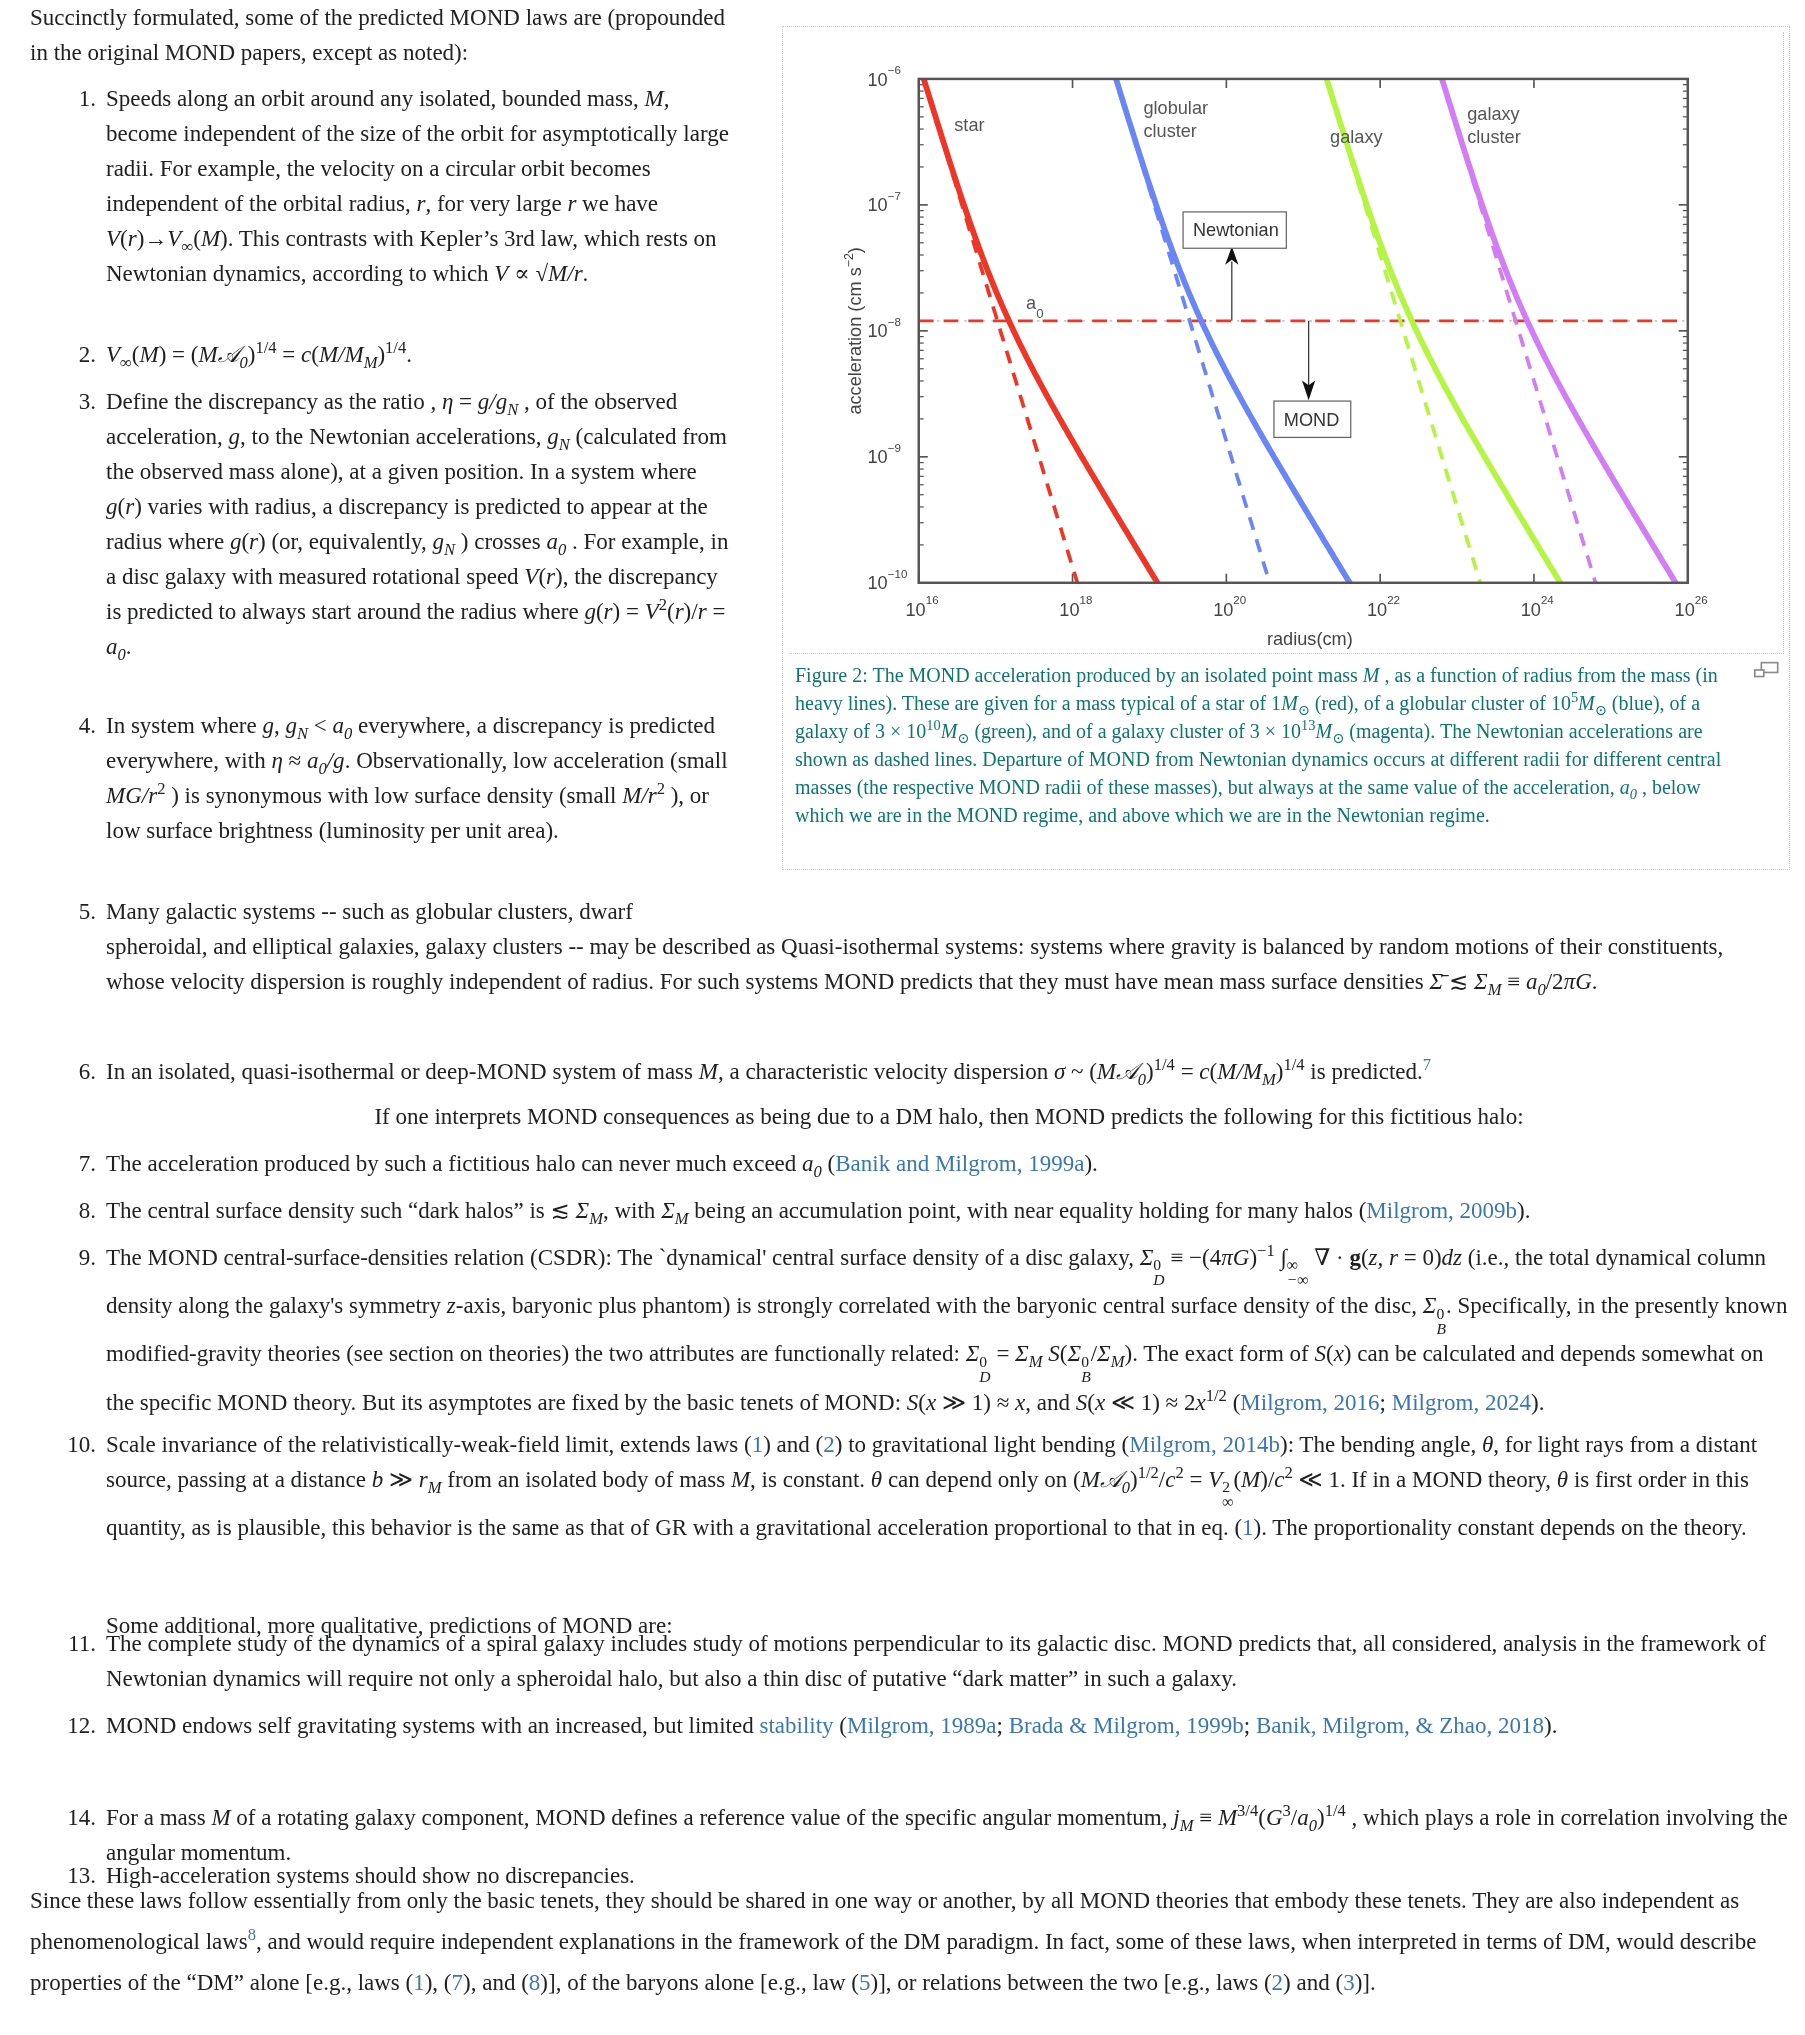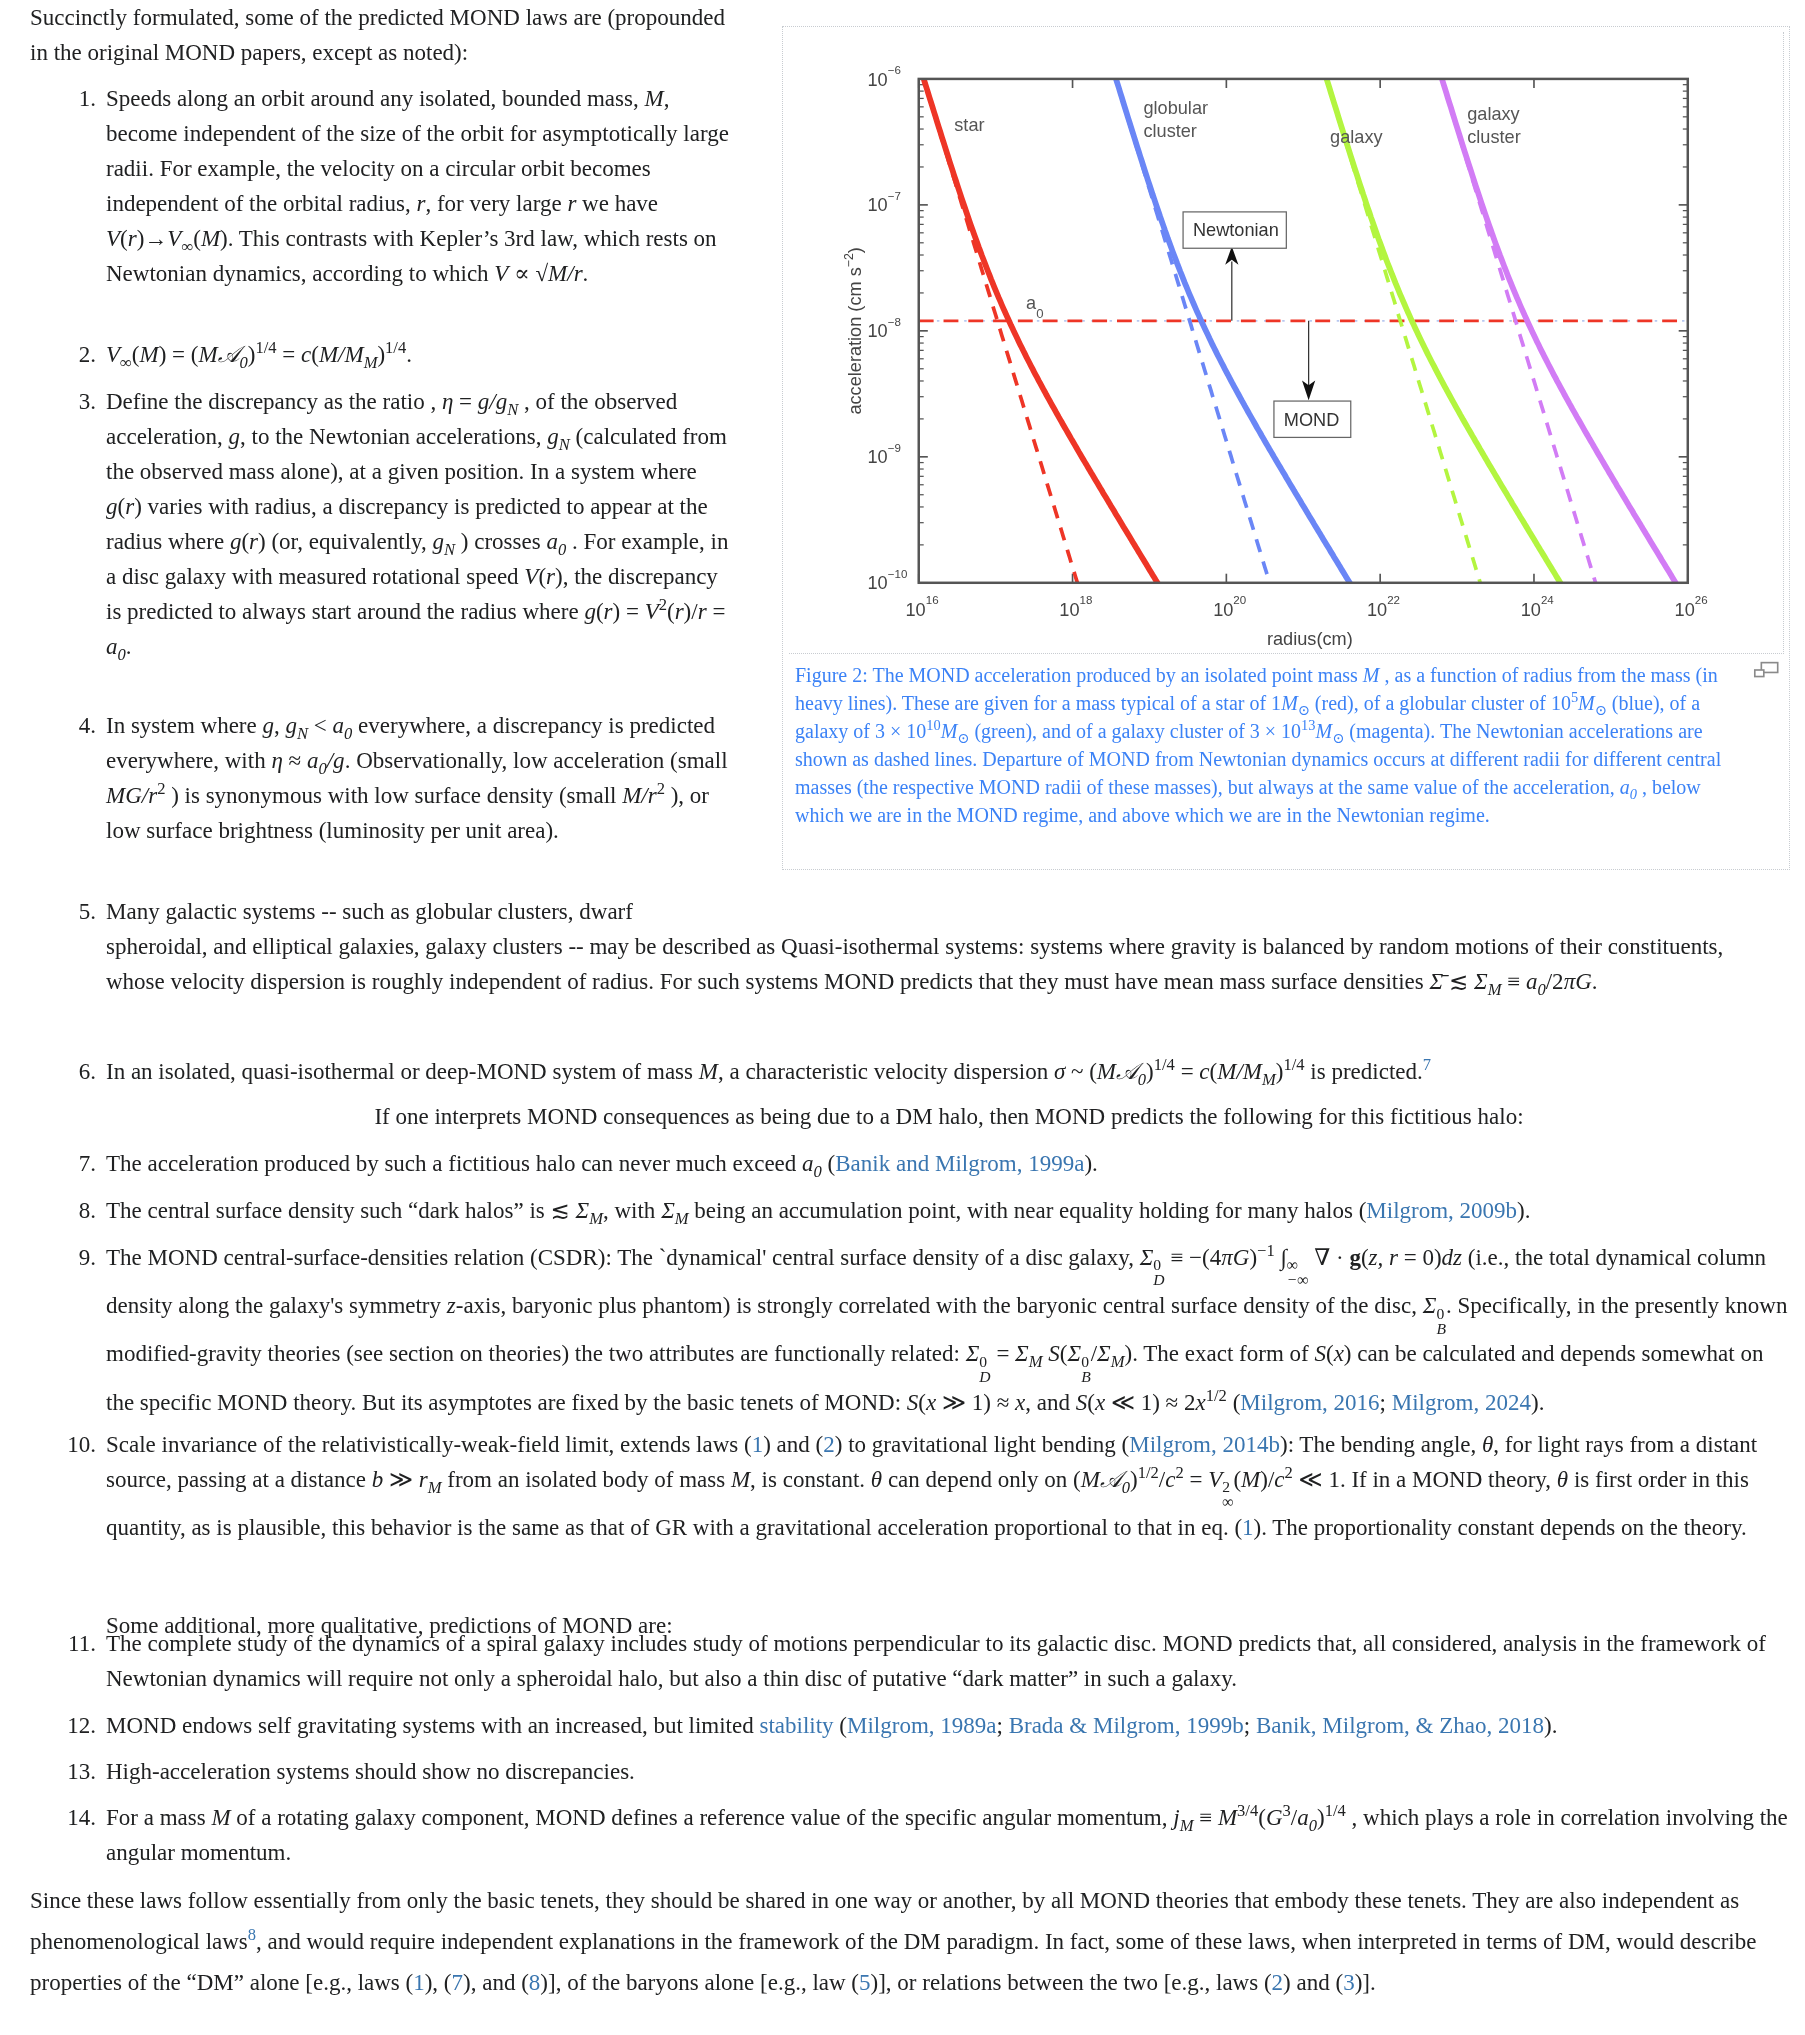--- a/index.html
+++ b/index.html
@@ -13,21 +13,21 @@
   .item { position: absolute; left: 106px; }
   .marker { position: absolute; width: 50px; text-align: right; }
   .m { font-style: italic; }
   .sub { font-size: 0.72em; vertical-align: -0.35em; line-height: 0; }
   .sup { font-size: 0.72em; vertical-align: 0.55em; line-height: 0; }
   .lnk { color: #3a76b0; cursor: pointer; }
   .bold { font-weight: bold; }
   
   .figure-outer { position: absolute; left: 782px; top: 26px; width: 1008px; height: 844px; border: 1.7px dotted #c8ccd1; box-sizing: border-box; background: #fff; }
   .figure-inner { position: absolute; left: 789px; top: 32px; width: 995px; height: 622px; border: 1.7px dotted #c8ccd1; box-sizing: border-box; }
-  .caption { position: absolute; left: 795px; top: 661px; width: 959px; font-family: "Liberation Serif", "DejaVu Serif", serif; font-size: 20px; line-height: 28px; color: #3b82f6; }
+  .caption { position: absolute; left: 795px; top: 661px; width: 959px; font-family: "Liberation Serif", "DejaVu Serif", serif; font-size: 20px; line-height: 28px; color: #0f766e; }
   .enlarge { position: absolute; left: 1753px; top: 661px; width: 26.5px; height: 18px; cursor: pointer; }
   svg text { font-family: "Liberation Sans", "DejaVu Sans", sans-serif; }
 </style>
 </head>
 <body>
 
 <div class="para txt" style="top:0px; width:711px;">Succinctly formulated, some of the predicted MOND laws are (propounded in the original MOND papers, except as noted):</div>
 
 <div class="item txt" style="top:81px; width:628px;"><span class="marker" style="left: -60px;">1.</span>Speeds along an orbit around any isolated, bounded mass, <span class="m">M</span>, become independent of the size of the orbit for asymptotically large radii. For example, the velocity on a circular orbit becomes independent of the orbital radius, <span class="m">r</span>, for very large <span class="m">r</span> we have <span class="m">V</span>(<span class="m">r</span>)→<span class="m">V</span><span class="sub m">∞</span>(<span class="m">M</span>). This contrasts with Kepler’s 3rd law, which rests on Newtonian dynamics, according to which <span class="m">V</span> ∝ √<span class="m">M/r</span>.</div>
 <div class="item txt" style="top:337px; width:628px;"><span class="marker" style="left: -60px;">2.</span><span class="m">V</span><span class="sub m">∞</span>(<span class="m">M</span>) = (<span class="m">M𝒜</span><span class="sub m">0</span>)<span class="sup">1/4</span> = <span class="m">c</span>(<span class="m">M/M</span><span class="sub m">M</span>)<span class="sup">1/4</span>.</div>
@@ -55,21 +55,21 @@
       <span>0</span>
       <span class="m">B</span>
     </span>/<span class="m">Σ</span><span class="sub m">M</span>). The exact form of <span class="m">S</span>(<span class="m">x</span>) can be calculated and depends somewhat on the specific MOND theory. But its asymptotes are fixed by the basic tenets of MOND: <span class="m">S</span>(<span class="m">x</span> ≫ 1) ≈ <span class="m">x</span>, and <span class="m">S</span>(<span class="m">x</span> ≪ 1) ≈ 2<span class="m">x</span><span class="sup">1/2</span> (<span class="lnk">Milgrom, 2016</span>; <span class="lnk">Milgrom, 2024</span>).</div>
 <div class="item txt" style="top:1427px; width:1686px;"><span class="marker" style="left: -60px;">10.</span>Scale invariance of the relativistically-weak-field limit, extends laws (<span class="lnk">1</span>) and (<span class="lnk">2</span>) to gravitational light bending (<span class="lnk">Milgrom, 2014b</span>): The bending angle, <span class="m">θ</span>, for light rays from a distant source, passing at a distance <span class="m">b</span> ≫ <span class="m">r</span><span class="sub m">M</span> from an isolated body of mass <span class="m">M</span>, is constant. <span class="m">θ</span> can depend only on (<span class="m">M𝒜</span><span class="sub m">0</span>)<span class="sup">1/2</span>/<span class="m">c</span><span class="sup">2</span> = <span class="m">V</span><span style="display: inline-flex; flex-direction: column; font-size: 0.68em; line-height: 0.95em; vertical-align: -0.35em;">
       <span>2</span>
       <span class="m">∞</span>
     </span>(<span class="m">M</span>)/<span class="m">c</span><span class="sup">2</span> ≪ 1. If in a MOND theory, <span class="m">θ</span> is first order in this quantity, as is plausible, this behavior is the same as that of GR with a gravitational acceleration proportional to that in eq. (<span class="lnk">1</span>). The proportionality constant depends on the theory.</div>
 <div class="item txt" style="top:1580px; width:1686px;margin-top:28px;">Some additional, more qualitative, predictions of MOND are:</div>
 <div class="item txt" style="top:1626px; width:1686px;"><span class="marker" style="left: -60px;">11.</span>The complete study of the dynamics of a spiral galaxy includes study of motions perpendicular to its galactic disc. MOND predicts that, all considered, analysis in the framework of Newtonian dynamics will require not only a spheroidal halo, but also a thin disc of putative “dark matter” in such a galaxy.</div>
 <div class="item txt" style="top:1708px; width:1686px;"><span class="marker" style="left: -60px;">12.</span>MOND endows self gravitating systems with an increased, but limited <span class="lnk">stability</span> (<span class="lnk">Milgrom, 1989a</span>; <span class="lnk">Brada &amp; Milgrom, 1999b</span>; <span class="lnk">Banik, Milgrom, &amp; Zhao, 2018</span>).</div>
-<div class="item txt" style="top:1754px; width:1686px;"><span class="marker" style="left: -60px;">13.</span>High-acceleration systems should show no discrepancies.</div>
+<div class="item txt" style="top:1858px; width:1686px;"><span class="marker" style="left: -60px;">13.</span>High-acceleration systems should show no discrepancies.</div>
 <div class="item txt" style="top:1800px; width:1686px;"><span class="marker" style="left: -60px;">14.</span>For a mass <span class="m">M</span> of a rotating galaxy component, MOND defines a reference value of the specific angular momentum, <span class="m">j</span><span class="sub m">M</span> ≡ <span class="m">M</span><span class="sup">3/4</span>(<span class="m">G</span><span class="sup">3</span>/<span class="m">a</span><span class="sub m">0</span>)<span class="sup">1/4</span> , which plays a role in correlation involving the angular momentum.</div>
 
 <div class="para txt" style="top:1880px; width:1752px; line-height:41px;">Since these laws follow essentially from only the basic tenets, they should be shared in one way or another, by all MOND theories that embody these tenets. They are also independent as phenomenological laws<span class="sup lnk">8</span>, and would require independent explanations in the framework of the DM paradigm. In fact, some of these laws, when interpreted in terms of DM, would describe properties of the “DM” alone [e.g., laws (<span class="lnk">1</span>), (<span class="lnk">7</span>), and (<span class="lnk">8</span>)], of the baryons alone [e.g., law (<span class="lnk">5</span>)], or relations between the two [e.g., laws (<span class="lnk">2</span>) and (<span class="lnk">3</span>)].</div>
 
 <div class="figure-outer"></div>
 <div class="figure-inner">
   <svg id="chart" width="995" height="622" viewBox="954 39 1204 753" style="position:absolute;left:-1.7px;top:-1.7px;overflow:visible;">
       <rect x="954" y="39" width="1204" height="753" fill="#fff"></rect>
       <line x1="1112" x2="1118" y1="661.0929256612428" y2="661.0929256612428" stroke="#555" stroke-width="1.5"></line>
       <line x1="2043" x2="2037" y1="661.0929256612428" y2="661.0929256612428" stroke="#555" stroke-width="1.5"></line>

